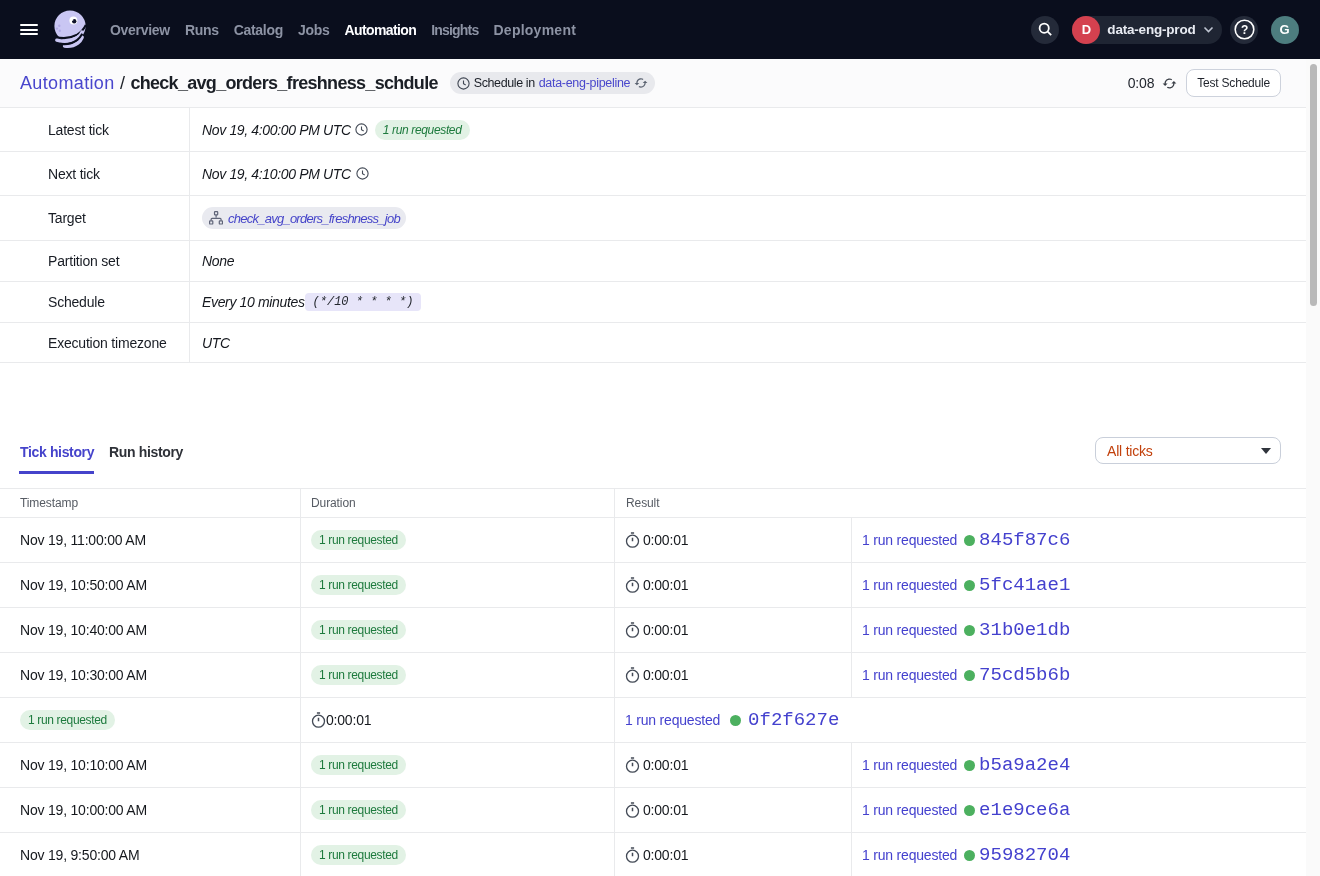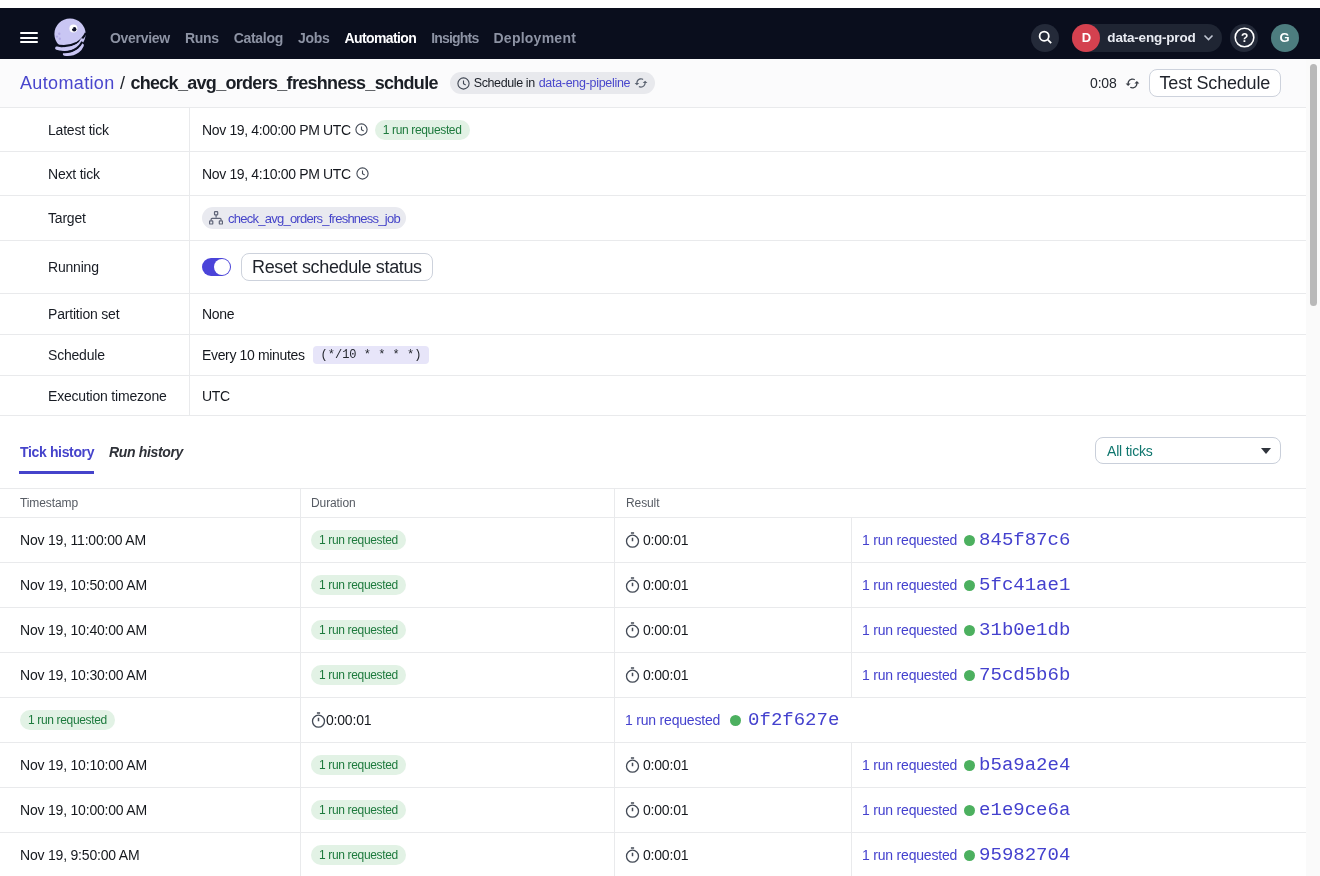--- a/index.html
+++ b/index.html
@@ -1,20 +1,20 @@
 <!DOCTYPE html>
 <html><head>
 <meta charset="utf-8">
 <style>
 * { margin:0; padding:0; box-sizing:border-box; }
 html,body { width:1320px; height:876px; overflow:hidden; background:#fff;
   font-family:"Liberation Sans", sans-serif; letter-spacing:-0.2px; }
 
 
-.nav { position:absolute; top:8px; left:0; width:1320px; height:59px;
+.nav { position:absolute; top:0; left:0; width:1320px; height:59px;
   background:#0a0e1d; display:flex; align-items:center; }
 .burger { margin-left:20px; width:18px; flex:none; }
 .burger div { height:2px; background:#fff; border-radius:1px; margin-bottom:2.6px; }
 .burger div:last-child { margin-bottom:0; }
 .logo { margin-left:15px; width:34px; height:40px; flex:none; }
 .navlinks { display:flex; margin-left:23px; gap:15px; align-items:center; }
 .navlinks a { color:#8d93a4; font-size:14px; font-weight:600; text-decoration:none; letter-spacing:-0.3px; }
 .navlinks a.active { color:#fdfdff; font-weight:700; letter-spacing:-0.6px; }
 .navlinks a:nth-child(6) { letter-spacing:-0.8px; }
 .navlinks a:nth-child(7) { letter-spacing:0.25px; }
@@ -36,50 +36,50 @@
 .crumb .auto { color:#4946cd; font-size:18px; letter-spacing:0.35px; }
 .crumb .slash { color:#1b1f26; font-size:18px; margin:0 5.5px; }
 .crumb .name { color:#1b1f26; font-size:18px; font-weight:700; letter-spacing:-0.7px; }
 .schedpill { margin-left:12px; height:22px; border-radius:11px; background:#e8e9ed;
   display:flex; align-items:center; padding:0 7px; gap:4px; }
 .schedpill .t1 { font-size:12.5px; color:#1a1e26; letter-spacing:-0.4px; }
 .schedpill .t2 { font-size:12.5px; color:#4947cc; letter-spacing:-0.3px; }
 .crumbright { margin-left:auto; margin-right:25px; display:flex; align-items:center; }
 .counter { font-size:14px; color:#23272f; }
 .btn { background:#fff; border:1px solid #cdd2dc; border-radius:8px; height:28px;
-  display:flex; align-items:center; padding:0 10px; font-size:18px; color:#1f232b; }
+  display:flex; align-items:center; padding:0 10px; font-size:12px; color:#1f232b; }
 
 
 .kv { position:absolute; top:108px; left:0; width:1306px; }
 .kvrow { display:flex; border-bottom:1px solid #e9eaec; }
 .kvlabel { width:162px; border-right:1px solid #e9eaec; padding-left:20px;
   display:flex; align-items:center; font-size:14px; color:#181c24; flex:none;margin-left:28px; }
 .kvval { flex:1; display:flex; align-items:center; padding-left:12px; font-size:14px;
-  color:#15181e; letter-spacing:-0.35px; }
+  color:#15181e; letter-spacing:-0.35px;font-style:italic; }
 
 .greenpill { height:20px; border-radius:10px; background:#e2f2e5; color:#1d7a3d;
   font-size:12px; letter-spacing:-0.35px; display:inline-flex; align-items:center; padding:0 8px; }
 .jobpill { height:22px; border-radius:11px; background:#e9eaf0; display:inline-flex;
   align-items:center; padding:0 6px 0 7px; gap:5px; }
 .jobpill span { color:#4645c9; font-size:13px; letter-spacing:-0.75px; }
 .toggle { width:29px; height:18px; border-radius:9px; background:#4b44d9; position:relative; flex:none; }
 .toggle .knob { position:absolute; top:1px; right:1px; width:16px; height:16px;
   border-radius:50%; background:#fff; }
 .cronpill { height:18px; border-radius:4px; background:#e7e5f9; color:#23262d;
   font-family:"Liberation Mono", monospace; font-size:12px; letter-spacing:0;
-  display:inline-flex; align-items:center; padding:0 8px; margin-left:8px; }
+  display:inline-flex; align-items:center; padding:0 8px; }
 
 
 .tabs { position:absolute; top:416px; left:0; width:1306px; height:72px; background:#fff; }
 .tab1 { position:absolute; left:20px; top:28px; font-size:14px; font-weight:700; color:#4543cb; letter-spacing:-0.35px; }
-.tab2 { position:absolute; left:109px; top:28px; font-size:14px; font-weight:700; color:#2e3138; letter-spacing:-0.35px;font-style:italic; }
+.tab2 { position:absolute; left:109px; top:28px; font-size:14px; font-weight:700; color:#2e3138; letter-spacing:-0.35px; }
 .tabline { position:absolute; left:19px; top:55px; width:75px; height:3px; background:#4543cb; }
 .select { position:absolute; left:1095px; top:21px; width:186px; height:27px;
   background:#fff; border:1px solid #c9cfda; border-radius:8px;
-  display:flex; align-items:center; font-size:14px; color:#0f766e; padding-left:11px; }
+  display:flex; align-items:center; font-size:14px; color:#c2410c; padding-left:11px; }
 .caret { position:absolute; right:9px; top:10px; width:0; height:0;
   border-left:5px solid transparent; border-right:5px solid transparent; border-top:6px solid #30343c; }
 
 
 .ticks { position:absolute; top:488px; left:0; width:1306px; }
 .trow { display:grid; grid-template-columns:300px 314px 237px auto; border-top:1px solid #e9eaec; }
 .trow > div { border-left:1px solid #e9eaec; display:flex; align-items:center; }
 .trow > div:first-child { border-left:none; padding-left:20px; }
 .thead { height:29px; }
 .thead > div { font-size:12px; color:#565b63; padding-left:10px; letter-spacing:-0.1px; }
@@ -203,29 +203,20 @@
         <svg width="14" height="14" viewBox="0 0 14 14" fill="none" stroke="#5f6478" stroke-width="1.2">
           <rect x="5.5" y="0.7" width="3.2" height="3.2" rx="0.6"></rect>
           <path d="M7.1 3.9 V6.4 M2.1 9.6 V8.4 a1 1 0 0 1 1-1 h8 a1 1 0 0 1 1 1 v1.2"></path>
           <rect x="0.6" y="9.8" width="3.2" height="3.2" rx="0.6"></rect>
           <rect x="10.3" y="9.8" width="3.2" height="3.2" rx="0.6"></rect>
         </svg>
         <span>check_avg_orders_freshness_job</span>
       </div>
     </div>
   </div>
-  <div class="kvrow" style="height:53px">
-    <div class="kvlabel">Running</div>
-    <div class="kvval">
-      <div class="toggle">
-          <div class="knob"></div>
-        </div>
-      <div class="btn" style="margin-left:10px;padding:0 10px">Reset schedule status</div>
-    </div>
-  </div>
   <div class="kvrow" style="height:41px">
     <div class="kvlabel">Partition set</div>
     <div class="kvval">None</div>
   </div>
   <div class="kvrow" style="height:41px">
     <div class="kvlabel">Schedule</div>
     <div class="kvval">
         <span>Every 10 minutes</span>
         <span class="cronpill">(*/10 * * * *)</span>
       </div>

